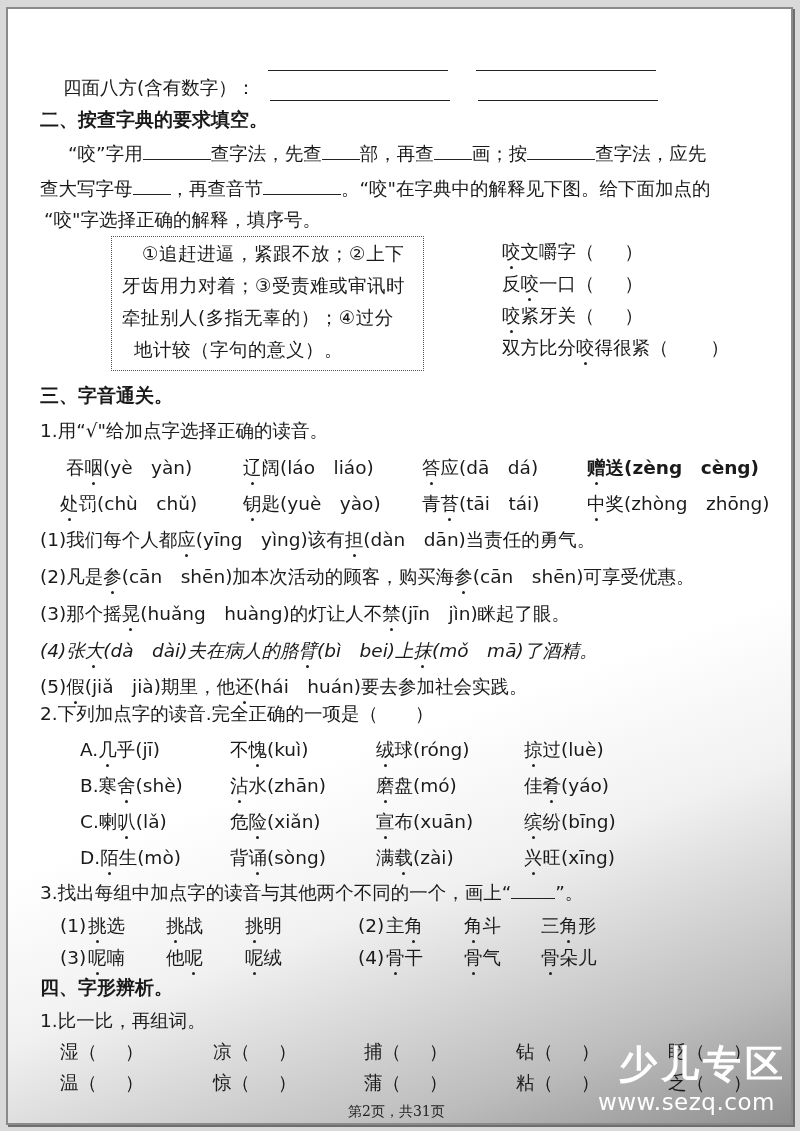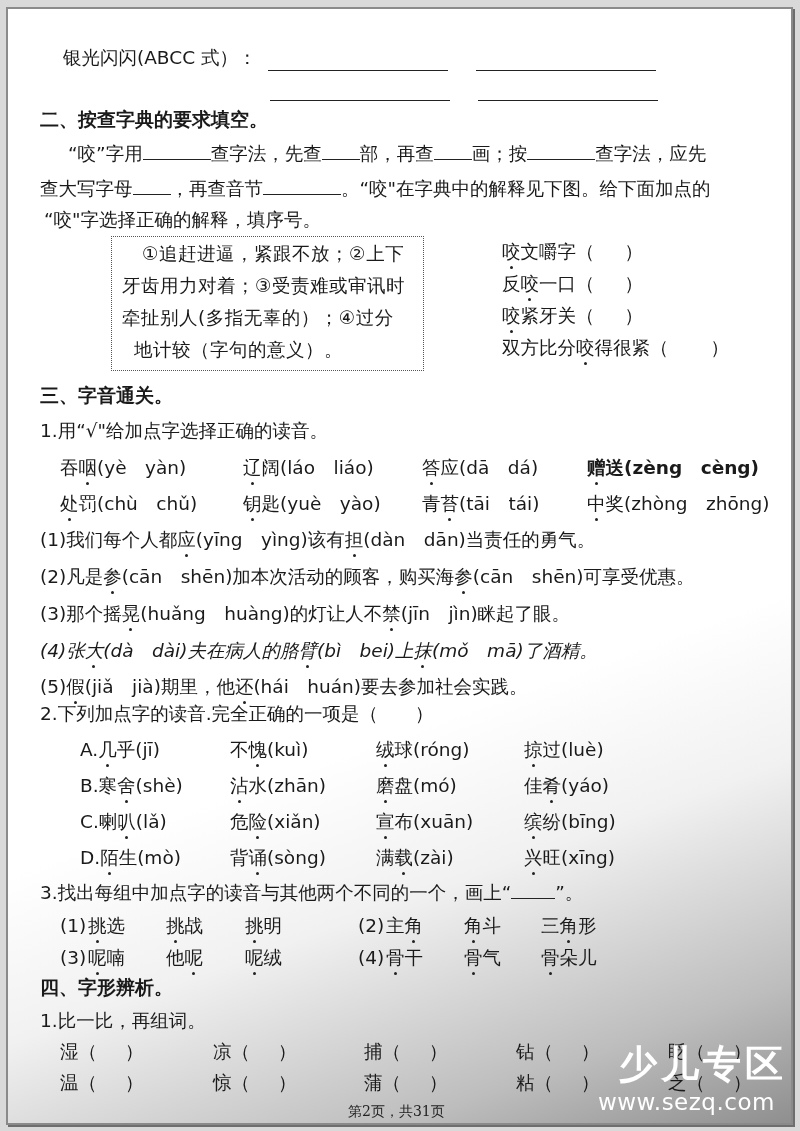--- a/index.html
+++ b/index.html
@@ -31,23 +31,23 @@
   .paren-gap { display: inline-block; }
   .footer { font-family: "DejaVu Serif", "Liberation Serif", serif; font-size: 14px; color: #222; }
   .wm1 { font-size: 38px; font-weight: bold; color: #ffffff; letter-spacing: 4px; font-family: "DejaVu Sans", sans-serif; }
   .wm2 { font-size: 23px; color: #ffffff; font-family: "DejaVu Sans", sans-serif; letter-spacing: 0.5px; }
 </style>
 </head>
 <body>
 
 <div class="page">
 
-  <div class="abs t" style="left:55px;top:37px;">银光闪闪(ABCC 式）：</div>
   <div class="abs blank" style="left:260px;top:43px;width:180px;"></div>
   <div class="abs blank" style="left:468px;top:43px;width:180px;"></div>
+  <div class="abs t" style="left:55px;top:67px;">四面八方(含有数字）：</div>
   <div class="abs blank" style="left:262px;top:73px;width:180px;"></div>
   <div class="abs blank" style="left:470px;top:73px;width:180px;"></div>
 
   <div class="abs h" style="left:32px;top:98px;">二、按查字典的要求填空。</div>
   <div class="abs t" style="left:60px;top:132px;">
     <span>“咬”字用</span><span class="blank" style="width:68px;"></span><span>查字法，先查</span><span class="blank" style="width:38px;"></span><span>部，再查</span><span class="blank" style="width:38px;"></span><span>画；按</span><span class="blank" style="width:68px;"></span><span>查字法，应先</span>
   </div>
   <div class="abs t" style="left:32px;top:167px;">
     <span>查大写字母</span><span class="blank" style="width:38px;"></span><span>，再查音节</span><span class="blank" style="width:78px;"></span><span>。“咬"在字典中的解释见下图。给下面加点的</span>
   </div>
@@ -61,21 +61,21 @@
   </div>
 
   <div class="abs t" style="left:494px;top:231px;"><span></span><span class="dot">咬</span><span>文嚼字（</span><span class="paren-gap" style="width:30px;"></span><span>）</span></div>
   <div class="abs t" style="left:494px;top:263px;"><span>反</span><span class="dot">咬</span><span>一口（</span><span class="paren-gap" style="width:30px;"></span><span>）</span></div>
   <div class="abs t" style="left:494px;top:295px;"><span></span><span class="dot">咬</span><span>紧牙关（</span><span class="paren-gap" style="width:30px;"></span><span>）</span></div>
   <div class="abs t" style="left:494px;top:327px;"><span>双方比分</span><span class="dot">咬</span><span>得很紧（</span><span class="paren-gap" style="width:42px;"></span><span>）</span></div>
 
   <div class="abs h" style="left:32px;top:374px;">三、字音通关。</div>
   <div class="abs t" style="left:32px;top:410px;">1.用“√"给加点字选择正确的读音。</div>
 
-  <div class="abs t" style="left:52px;top:447px;"><span>吞</span><span class="dot">咽</span><span></span><span>(yè　yàn)</span></div>
+  <div class="abs t" style="left:58px;top:447px;"><span>吞</span><span class="dot">咽</span><span></span><span>(yè　yàn)</span></div>
   <div class="abs t" style="left:235px;top:447px;"><span></span><span class="dot">辽</span><span>阔</span><span>(láo　liáo)</span></div>
   <div class="abs t" style="left:414px;top:447px;"><span></span><span class="dot">答</span><span>应</span><span>(dā　dá)</span></div>
   <div class="abs t" style="left:579px;top:447px;font-weight:bold;"><span></span><span class="dot">赠</span><span>送</span><span>(zèng　cèng)</span></div>
   <div class="abs t" style="left:52px;top:483px;"><span></span><span class="dot">处</span><span>罚</span><span>(chù　chǔ)</span></div>
   <div class="abs t" style="left:235px;top:483px;"><span></span><span class="dot">钥</span><span>匙</span><span>(yuè　yào)</span></div>
   <div class="abs t" style="left:414px;top:483px;"><span>青</span><span class="dot">苔</span><span></span><span>(tāi　tái)</span></div>
   <div class="abs t" style="left:579px;top:483px;"><span></span><span class="dot">中</span><span>奖</span><span>(zhòng　zhōng)</span></div>
 
   <div class="abs t" style="left:32px;top:519px;"><span>(1)我们每个人都</span><span class="dot">应</span><span>(yīng　yìng)该有</span><span class="dot">担</span><span>(dàn　dān)当责任的勇气。</span></div>
   <div class="abs t" style="left:32px;top:556px;"><span>(2)凡是</span><span class="dot">参</span><span>(cān　shēn)加本次活动的顾客，购买海</span><span class="dot">参</span><span>(cān　shēn)可享受优惠。</span></div>

